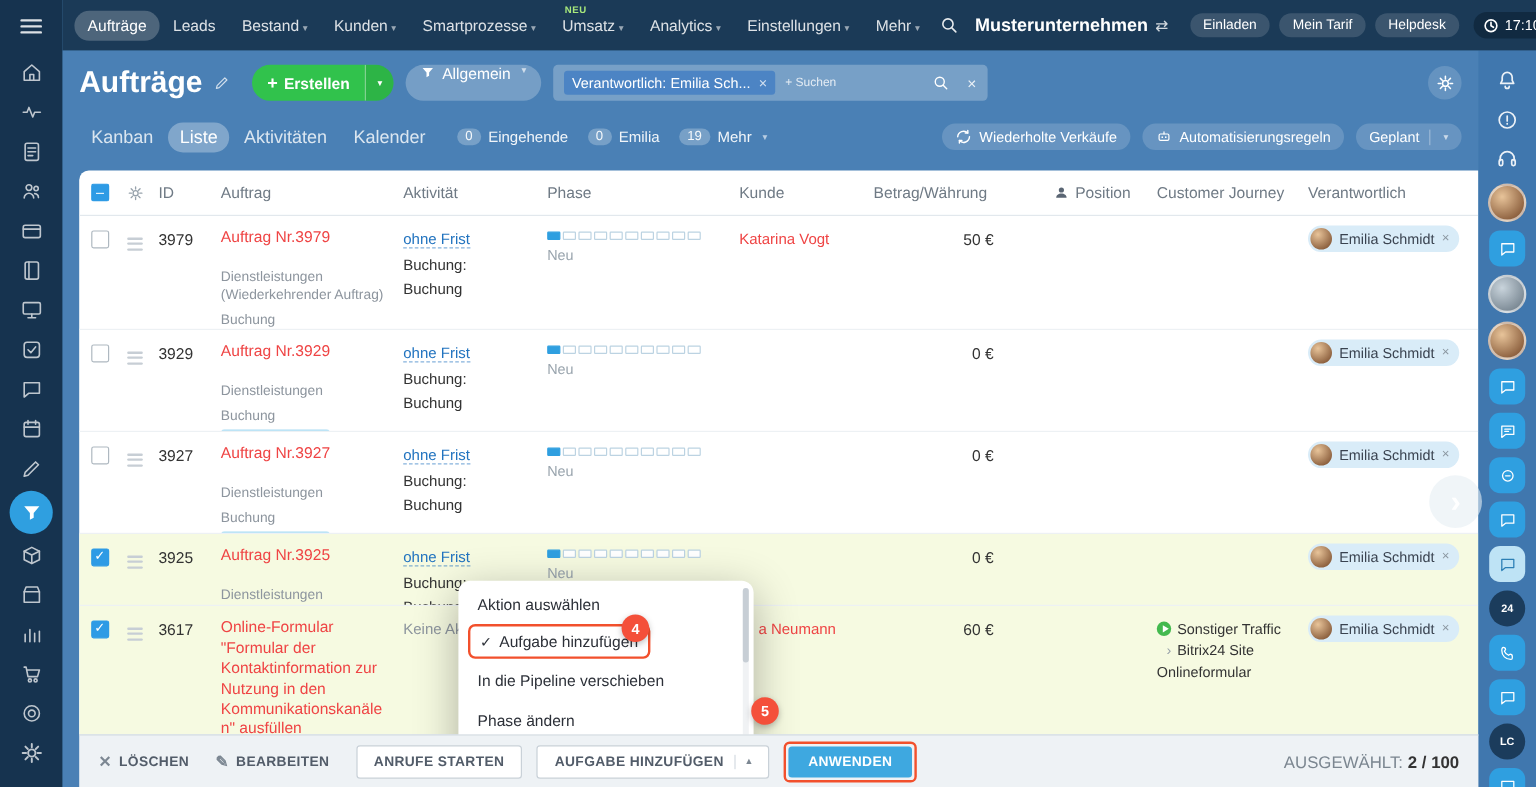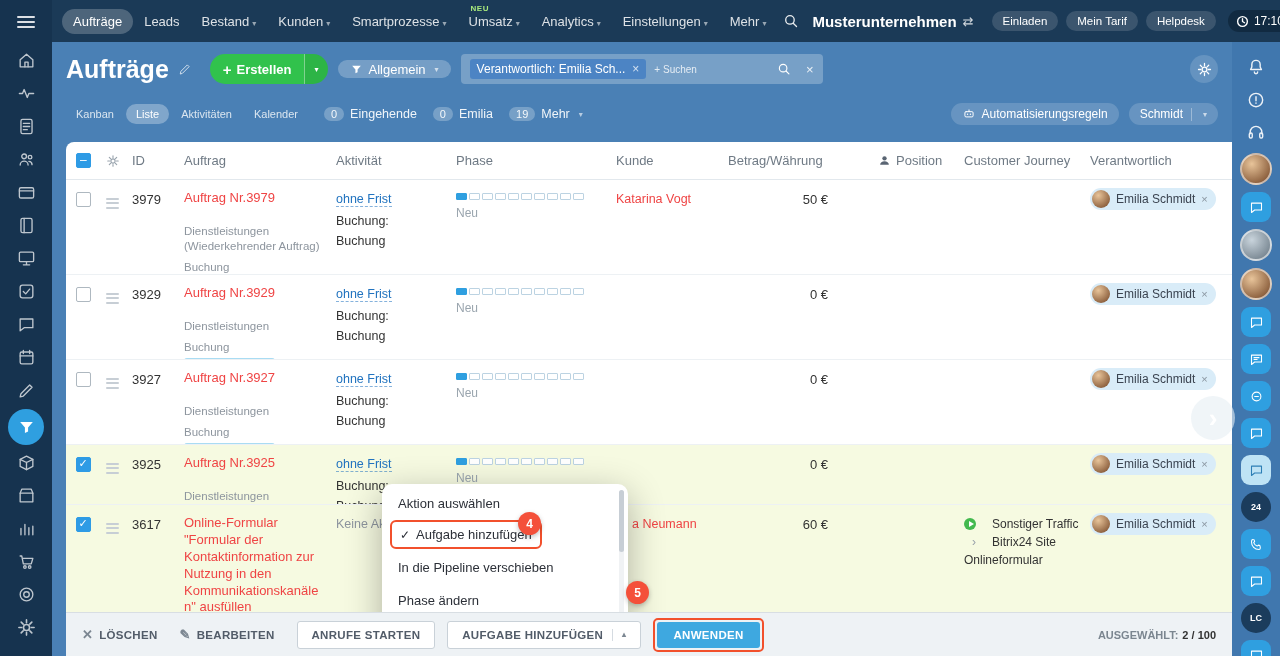--- a/index.html
+++ b/index.html
@@ -49,30 +49,30 @@
   
   .main{position:absolute;left:52px;top:42px;right:48px;bottom:0;background:#4A80B5}
 
   .ptool{position:absolute;left:14px;right:14px;top:10px;height:34px;display:flex;align-items:center;color:#fff}
   .ptitle{font-size:25px;font-weight:bold}
   .pencil{margin-left:9px;opacity:.75;cursor:pointer}
   .createbtn{margin-left:18px;height:30px;display:flex;align-items:stretch;background:#31C24C;border-radius:16px;overflow:hidden;cursor:pointer}
   .cmain{padding:0 13px;font-size:13px;font-weight:bold;display:flex;align-items:center;gap:5px}
   .plus{font-size:15px;font-weight:bold}
   .ccaret{padding:0 9px;border-left:1px solid rgba(255,255,255,.4);font-size:8px;display:flex;align-items:center;background:rgba(0,0,0,.07)}
-  .preset{margin-left:10px;height:18px;background:rgba(255,255,255,.24);border-radius:16px;display:flex;align-items:center;gap:6px;padding:0 12px;font-size:13px;cursor:pointer}
+  .preset{margin-left:10px;height:30px;background:rgba(255,255,255,.24);border-radius:16px;display:flex;gap:6px;padding:0 12px;font-size:13px;cursor:pointer}
   .sbar{margin-left:10px;width:362px;height:30px;background:rgba(255,255,255,.25);border-radius:4px;display:flex;align-items:center;padding:0 9px;gap:8px}
   .fchip{background:#4C84C4;border-radius:3px;padding:3px 7px;font-size:12px;display:flex;gap:7px;align-items:center;cursor:pointer}
   .fchip .x{opacity:.75;cursor:pointer}
   .splc{opacity:.8;font-size:10px;flex:1;cursor:text}
   .sx{opacity:.85;margin-left:6px;font-size:13px;cursor:pointer}
   .gearbtn{margin-left:auto;width:28px;height:28px;border-radius:50%;background:rgba(255,255,255,.15);display:flex;align-items:center;justify-content:center;cursor:pointer}
 
   .vtool{position:absolute;left:14px;right:14px;top:57px;height:30px;display:flex;align-items:center;gap:2px;color:#fff}
-  .vtab{font-size:11px;color:rgba(255,255,255,.8);padding:4px 10px;border-radius:14px;cursor:pointer}
+  .vtab{font-size:15px;color:rgba(255,255,255,.8);padding:4px 10px;border-radius:14px;cursor:pointer}
   .vtab.active{background:rgba(255,255,255,.3);color:#fff}
   .vcnt{display:flex;align-items:center;gap:6px;margin-left:14px;font-size:12.5px;color:rgba(255,255,255,.92);cursor:pointer}
   .cpill{background:rgba(255,255,255,.25);border-radius:10px;padding:1px 7px;font-size:11px}
   .vsp{flex:1}
   .vbtn{display:flex;align-items:center;gap:6px;background:rgba(255,255,255,.16);border-radius:14px;padding:4px 11px;font-size:12px;margin-left:8px;cursor:pointer}
   .vbtn svg{width:14px;height:14px}
   .vdiv{width:1px;height:13px;background:rgba(255,255,255,.35);margin:0 2px}
 
   
   .grid{position:absolute;left:14px;right:0;top:100px;bottom:44px;background:#fff;border-radius:8px 0 0 0;overflow:hidden;color:#333;font-size:13px}
@@ -106,42 +106,42 @@
   .gtxt{color:#8D959E;font-size:12.5px}
   .cph{padding-top:13px !important}
   .segs{display:flex;gap:2px;cursor:pointer}
   .segs i{width:11px;height:7px;border:1px solid #BCD3E2;background:#fff;border-radius:1px}
   .segs i.f{background:#2F9FE0;border-color:#2F9FE0}
   .pl{color:#9AA5AE;font-size:12px;margin-top:6px}
   .ku{padding-top:12px !important;font-size:12.5px}
   .ku.ind{padding-left:22px !important}
   .am{text-align:right;padding:12px 44px 0 0 !important;white-space:nowrap}
   .cj{padding-top:10px !important}
-  .cjl{font-size:12px;color:#333;line-height:1.5;display:flex;align-items:center;gap:16px;white-space:nowrap}
+  .cjl{font-size:12px;color:#333;line-height:1.5;display:flex;align-items:center;gap:5px;white-space:nowrap}
   .gdot{width:12px;height:12px;border-radius:50%;background:#43B94E;position:relative;flex:0 0 auto}
   .gdot::after{content:"";position:absolute;left:4.5px;top:3px;border-left:5px solid #fff;border-top:3px solid transparent;border-bottom:3px solid transparent}
   .cjchev{color:#98A1AA}
   .ver{padding-top:8px !important}
   .chip{display:inline-flex;align-items:center;gap:6px;background:#D9ECF8;border-radius:12px;padding:2px 8px 2px 2px;font-size:12px;color:#3A4350;white-space:nowrap;cursor:pointer}
   .cav{width:18px;height:18px;border-radius:50%;background:radial-gradient(circle at 35% 30%,#E8C49A,#8E6240 75%);flex:0 0 auto}
   .chip .x{color:#8A96A0;font-size:11px;cursor:pointer}
 
   
   .bbar{position:absolute;left:14px;right:0;bottom:0;height:44px;background:#EEF2F5;border-top:1px solid #D8DEE3;
     display:flex;align-items:center;padding:0 16px;z-index:50}
   .tbtn{display:flex;align-items:center;gap:6px;font-size:11.5px;font-weight:bold;color:#525C69;letter-spacing:.3px;cursor:pointer;margin-right:22px;white-space:nowrap}
   .tbtn .ic{color:#7C8792;font-size:13px}
   .wbtn{background:#fff;border:1px solid #C9D1D8;border-radius:3px;padding:7px 14px;font-size:11.5px;font-weight:bold;color:#525C69;
     letter-spacing:.3px;cursor:pointer;margin-right:12px;display:flex;align-items:center;gap:9px;white-space:nowrap}
   .wbtn .dv{width:1px;height:12px;background:#D5DBE1}
   .wbtn .up{font-size:8px;color:#7C8792}
   .hlwrap{border:2px solid #F2502C;border-radius:5px;padding:2px;margin-right:12px}
   .bluebtn{background:#3EA8E0;color:#fff;border-radius:3px;padding:7px 16px;font-size:11.5px;font-weight:bold;letter-spacing:.3px;cursor:pointer;white-space:nowrap}
   .bsp{flex:1}
-  .selinfo{font-size:11px;font-weight:bold;color:#7B8690;white-space:nowrap}
+  .selinfo{font-size:14px;font-weight:normal;color:#7B8690;white-space:nowrap}
   .selinfo b{color:#333;margin-left:4px}
 
   
   .popup{position:absolute;left:382px;top:484px;width:246px;height:160px;background:#fff;border-radius:10px;
     box-shadow:0 10px 36px rgba(0,0,0,.3);z-index:45;overflow:hidden;font-size:13px;color:#2C3038}
   .pitem{padding:9px 16px;cursor:pointer;white-space:nowrap}
   .pitem.first{padding:12px 16px 7px}
   .phl{margin:2px 8px;border:2px solid #F2502C;border-radius:6px;padding:5px 8px;display:inline-flex;align-items:center;gap:6px;cursor:pointer;white-space:nowrap}
   .phl .ck{font-size:12px}
   .ptrack{position:absolute;right:4px;top:6px;bottom:6px;width:5px;background:#F0F2F4;border-radius:3px}
@@ -438,30 +438,37 @@
         <span class="cpill">0</span>
         <span>Emilia</span>
       </div>
     <div class="vcnt">
         <span class="cpill">19</span>
         <span>Mehr</span>
         <span class="caret">▾</span>
       </div>
     <div class="vsp"></div>
     <div class="vbtn">
+      <svg viewBox="0 0 20 20" class="ic-stroke">
+          <path d="M3 10a7 7 0 0 1 12-4.5M17 10a7 7 0 0 1-12 4.5"></path>
+          <path d="M15 2.5v3h-3M5 17.5v-3h3"></path>
+        </svg>
+      <span>Wiederholte Verkäufe</span>
+    </div>
+    <div class="vbtn">
       <svg viewBox="0 0 24 24" class="ic-stroke">
           <rect x="5" y="8" width="14" height="9" rx="2"></rect>
           <path d="M12 5v3"></path>
           <circle cx="9.5" cy="12.5" r="1.2" fill="#fff" stroke="none"></circle>
           <circle cx="14.5" cy="12.5" r="1.2" fill="#fff" stroke="none"></circle>
         </svg>
       <span>Automatisierungsregeln</span>
     </div>
     <div class="vbtn">
-      <span>Schmidt</span>
+      <span>Geplant</span>
       <span class="vdiv"></span>
       <span class="caret">▾</span>
     </div>
   </div>
 
   <div class="grid">
     <div class="ghead">
       <div class="cck">
           <span class="ckb ind"></span>
         </div>

